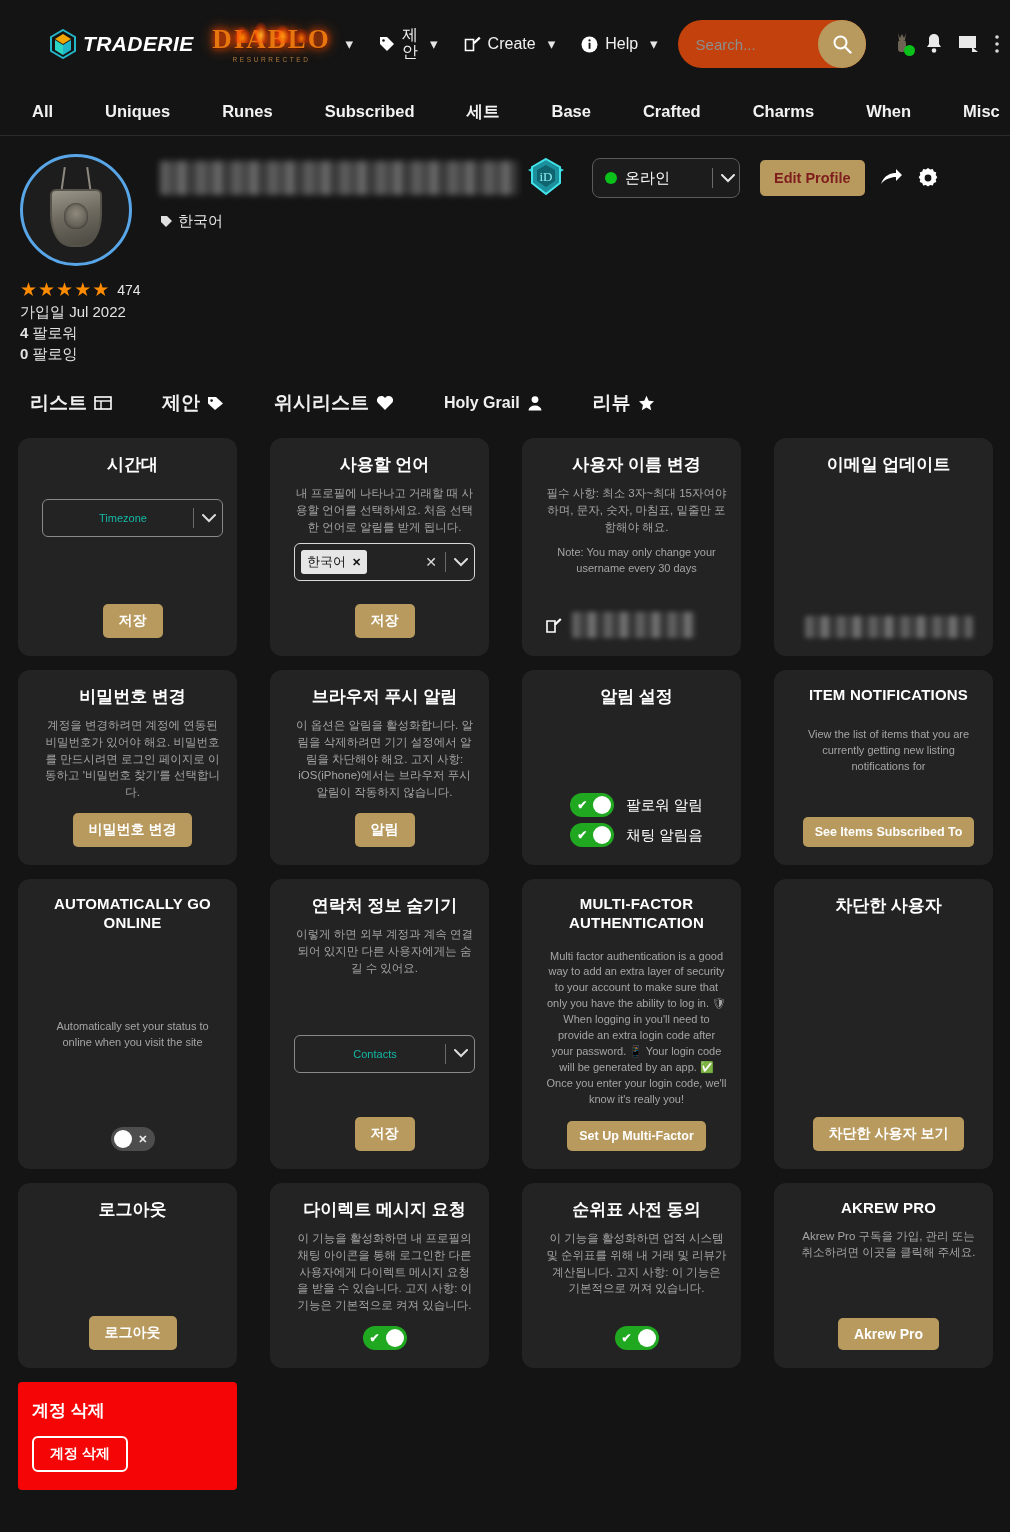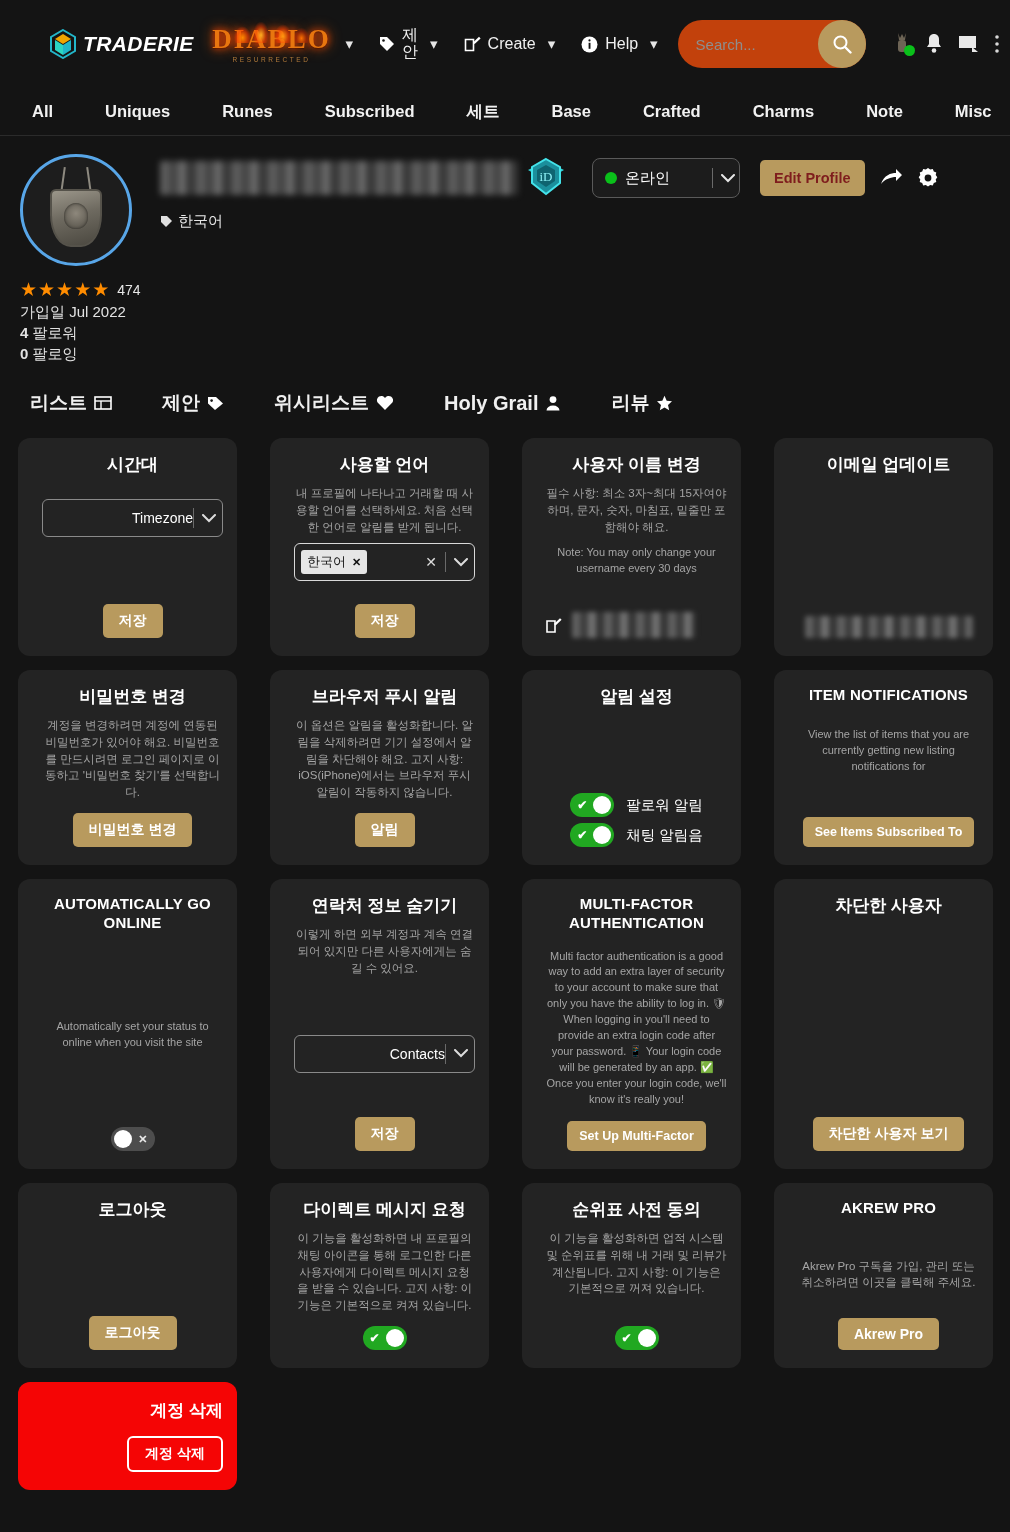--- a/index.html
+++ b/index.html
@@ -169,21 +169,21 @@
   
   .tabs {
     display: flex; align-items: center; gap: 12px;
     padding: 26px 0 0 30px;
   }
   .tab {
     display: flex; align-items: center; gap: 7px;
     font-size: 19px; font-weight: 700; color: #f0f0f0;
     cursor: pointer; margin-right: 38px; white-space: nowrap;
   }
-  .tab.en { font-size: 20px; justify-content: space-between; }
+  .tab.en { font-size: 16px; justify-content: space-between; }
   
   .grid {
     display: grid;
     grid-template-columns: repeat(4, 219px);
     gap: 14px 33px;
     padding: 22px 18px 0 18px;
     align-items: stretch;
   }
   .card {
     background: #232323;
@@ -212,21 +212,21 @@
     font-family: "Liberation Sans", sans-serif; white-space: nowrap;
   }
   .gold-btn.sm { font-size: 12.5px; padding: 8px 12px; }
   .select-box {
     width: 100%; height: 38px;
     border: 1px solid #8a8a8a; border-radius: 6px;
     background: transparent;
     display: flex; align-items: center; padding: 0 6px 0 10px;
     cursor: pointer; margin: 14px 0 0 0;
   }
-  .select-placeholder { color: #ffffff; font-size: 14px; flex: 1; text-align: right; }
+  .select-placeholder { color: #14b8a6; font-size: 11px; flex: 1; text-align: center; }
   .multiselect {
     width: 100%; min-height: 38px;
     border: 1px solid #d9d9d9; border-radius: 6px;
     background: transparent;
     display: flex; align-items: center; padding: 4px 6px 4px 6px;
     cursor: pointer; margin-top: 8px;
   }
   .chip {
     background: #e6e6e6; color: #111; font-size: 13px;
     border-radius: 3px; padding: 3px 6px;
@@ -248,23 +248,23 @@
     position: relative;
   }
   .toggle.on { background: #21a821; justify-content: flex-end; padding: 0 3px 0 6px; }
   .toggle.off { background: #4d4d4d; justify-content: flex-start; padding: 0 6px 0 3px; }
   .knob { width: 18px; height: 18px; border-radius: 50%; background: #fff; }
   .toggle.on .mark { position: absolute; left: 7px; color: #fff; font-size: 12px; font-weight: 700; }
   .toggle.off .mark { position: absolute; right: 7px; color: #e9e9e9; font-size: 11px; font-weight: 700; }
   .toggle-label { font-size: 14.5px; color: #fff; }
   .danger-card {
     grid-column: 1 / span 1;
-    background: #f50505; border-radius: 12px;
+    background: #f50505; border-radius: 4px;
     padding: 16px 14px 18px;
-    display: flex; flex-direction: column; align-items: flex-end;
+    display: flex; flex-direction: column; align-items: flex-start;
     min-height: 108px; justify-content: center; gap: 14px;
   }
   .danger-title { font-size: 17px; font-weight: 700; color: #fff; }
   .danger-btn {
     background: transparent; border: 2px solid #fff; border-radius: 6px;
     color: #fff; font-size: 14px; font-weight: 700; padding: 7px 16px; cursor: pointer;
     font-family: "Liberation Sans", sans-serif;
   }
   .bottom-area { position: relative; height: 152px; }
 </style>
@@ -376,21 +376,21 @@
 
 <div class="catbar">
   <a>All</a>
   <a>Uniques</a>
   <a>Runes</a>
   <a>Subscribed</a>
   <a>세트</a>
   <a>Base</a>
   <a>Crafted</a>
   <a>Charms</a>
-  <a>Note</a>
+  <a>When</a>
   <a>Misc</a>
   <a>서비스</a>
   <a>순위표</a>
 
 </div>
 
 <div class="profile">
   <div class="avatar">
     <div class="amulet">
       <div class="chain c1"></div>
@@ -676,21 +676,21 @@
     <div class="card-desc">이 기능을 활성화하면 업적 시스템 및 순위표를 위해 내 거래 및 리뷰가 계산됩니다. 고지 사항: 이 기능은 기본적으로 꺼져 있습니다.</div>
     <div class="spacer"></div>
     <span class="toggle on">
         <span class="mark">✔</span>
         <span class="knob"></span>
       </span>
   </div>
 
   <div class="card row4">
     <div class="card-title en">AKREW PRO</div>
-    <div class="card-desc" style="margin-top:30px">Akrew Pro 구독을 가입, 관리 또는 취소하려면 이곳을 클릭해 주세요.</div>
+    <div class="card-desc" style="margin-top:0">Akrew Pro 구독을 가입, 관리 또는 취소하려면 이곳을 클릭해 주세요.</div>
     <div class="spacer"></div>
     <button class="gold-btn">Akrew Pro</button>
   </div>
 
   <div class="danger-card">
     <div class="danger-title">계정 삭제</div>
     <button class="danger-btn">계정 삭제</button>
   </div>
 </div>
 

